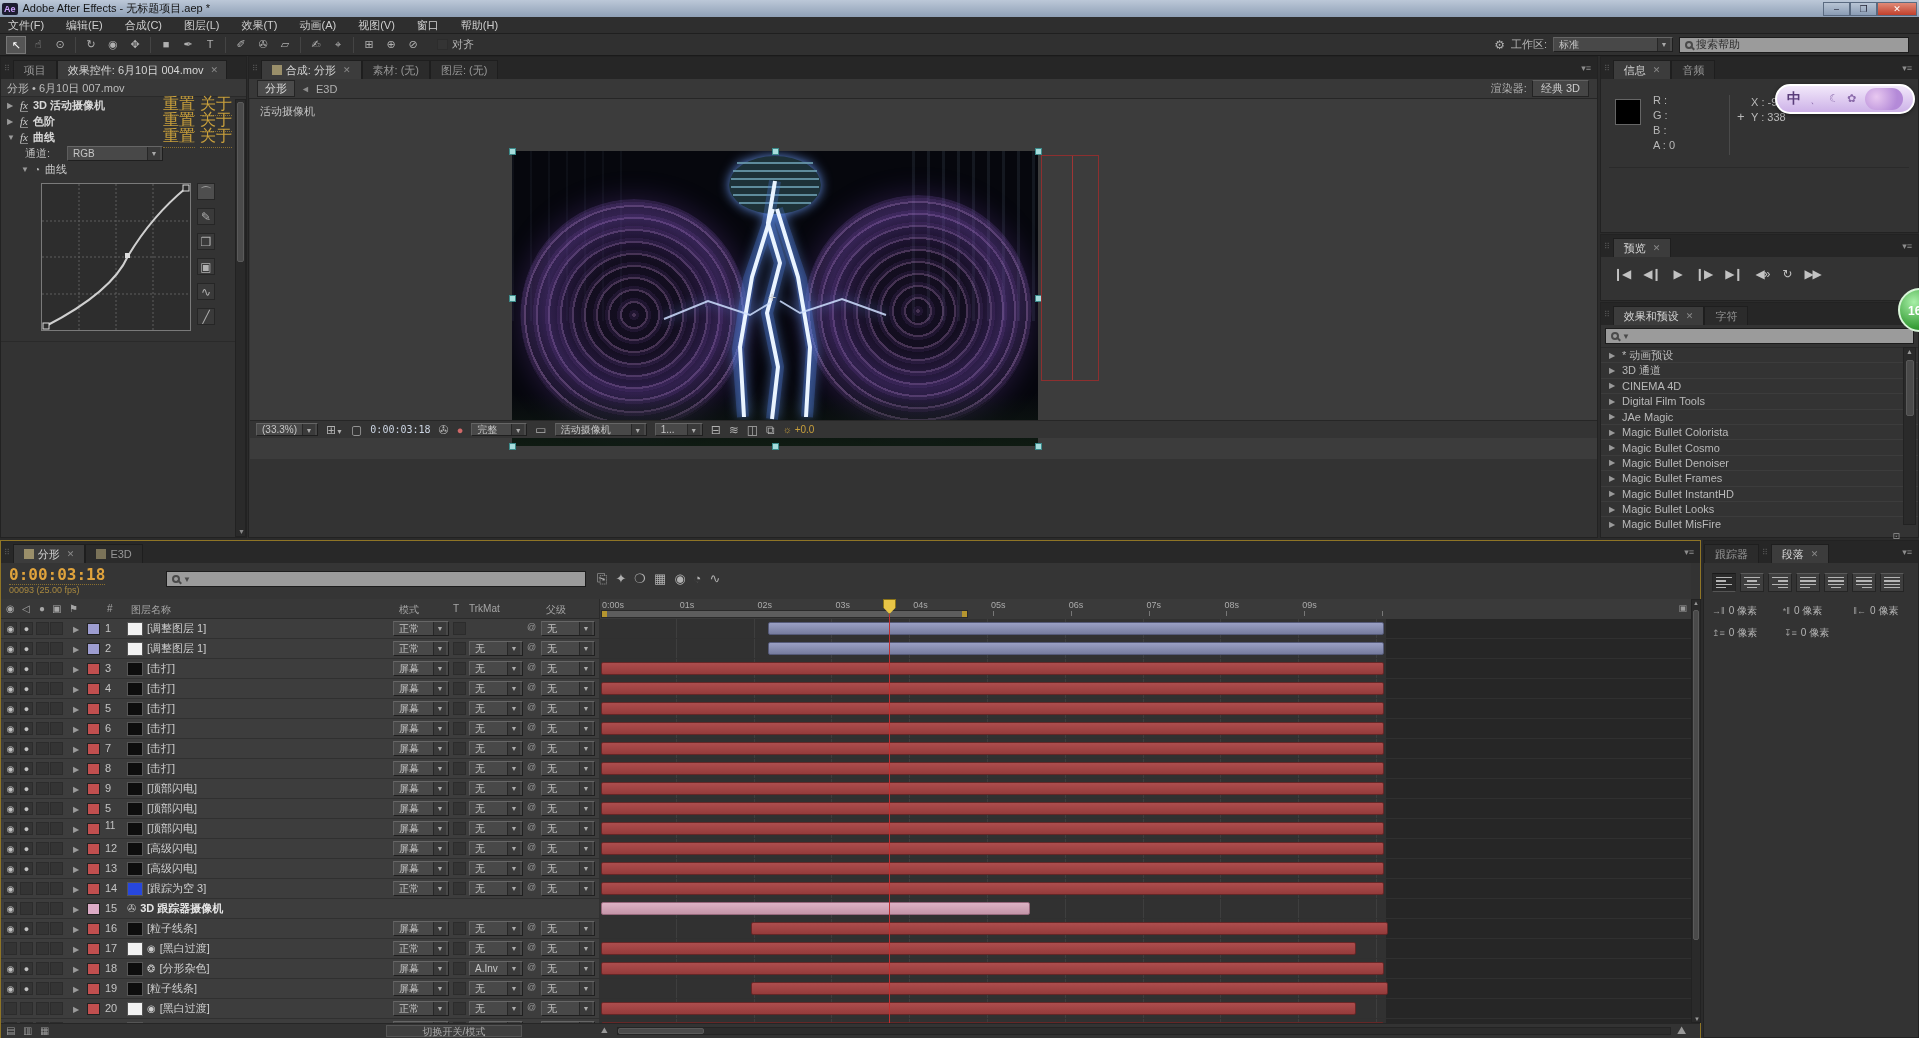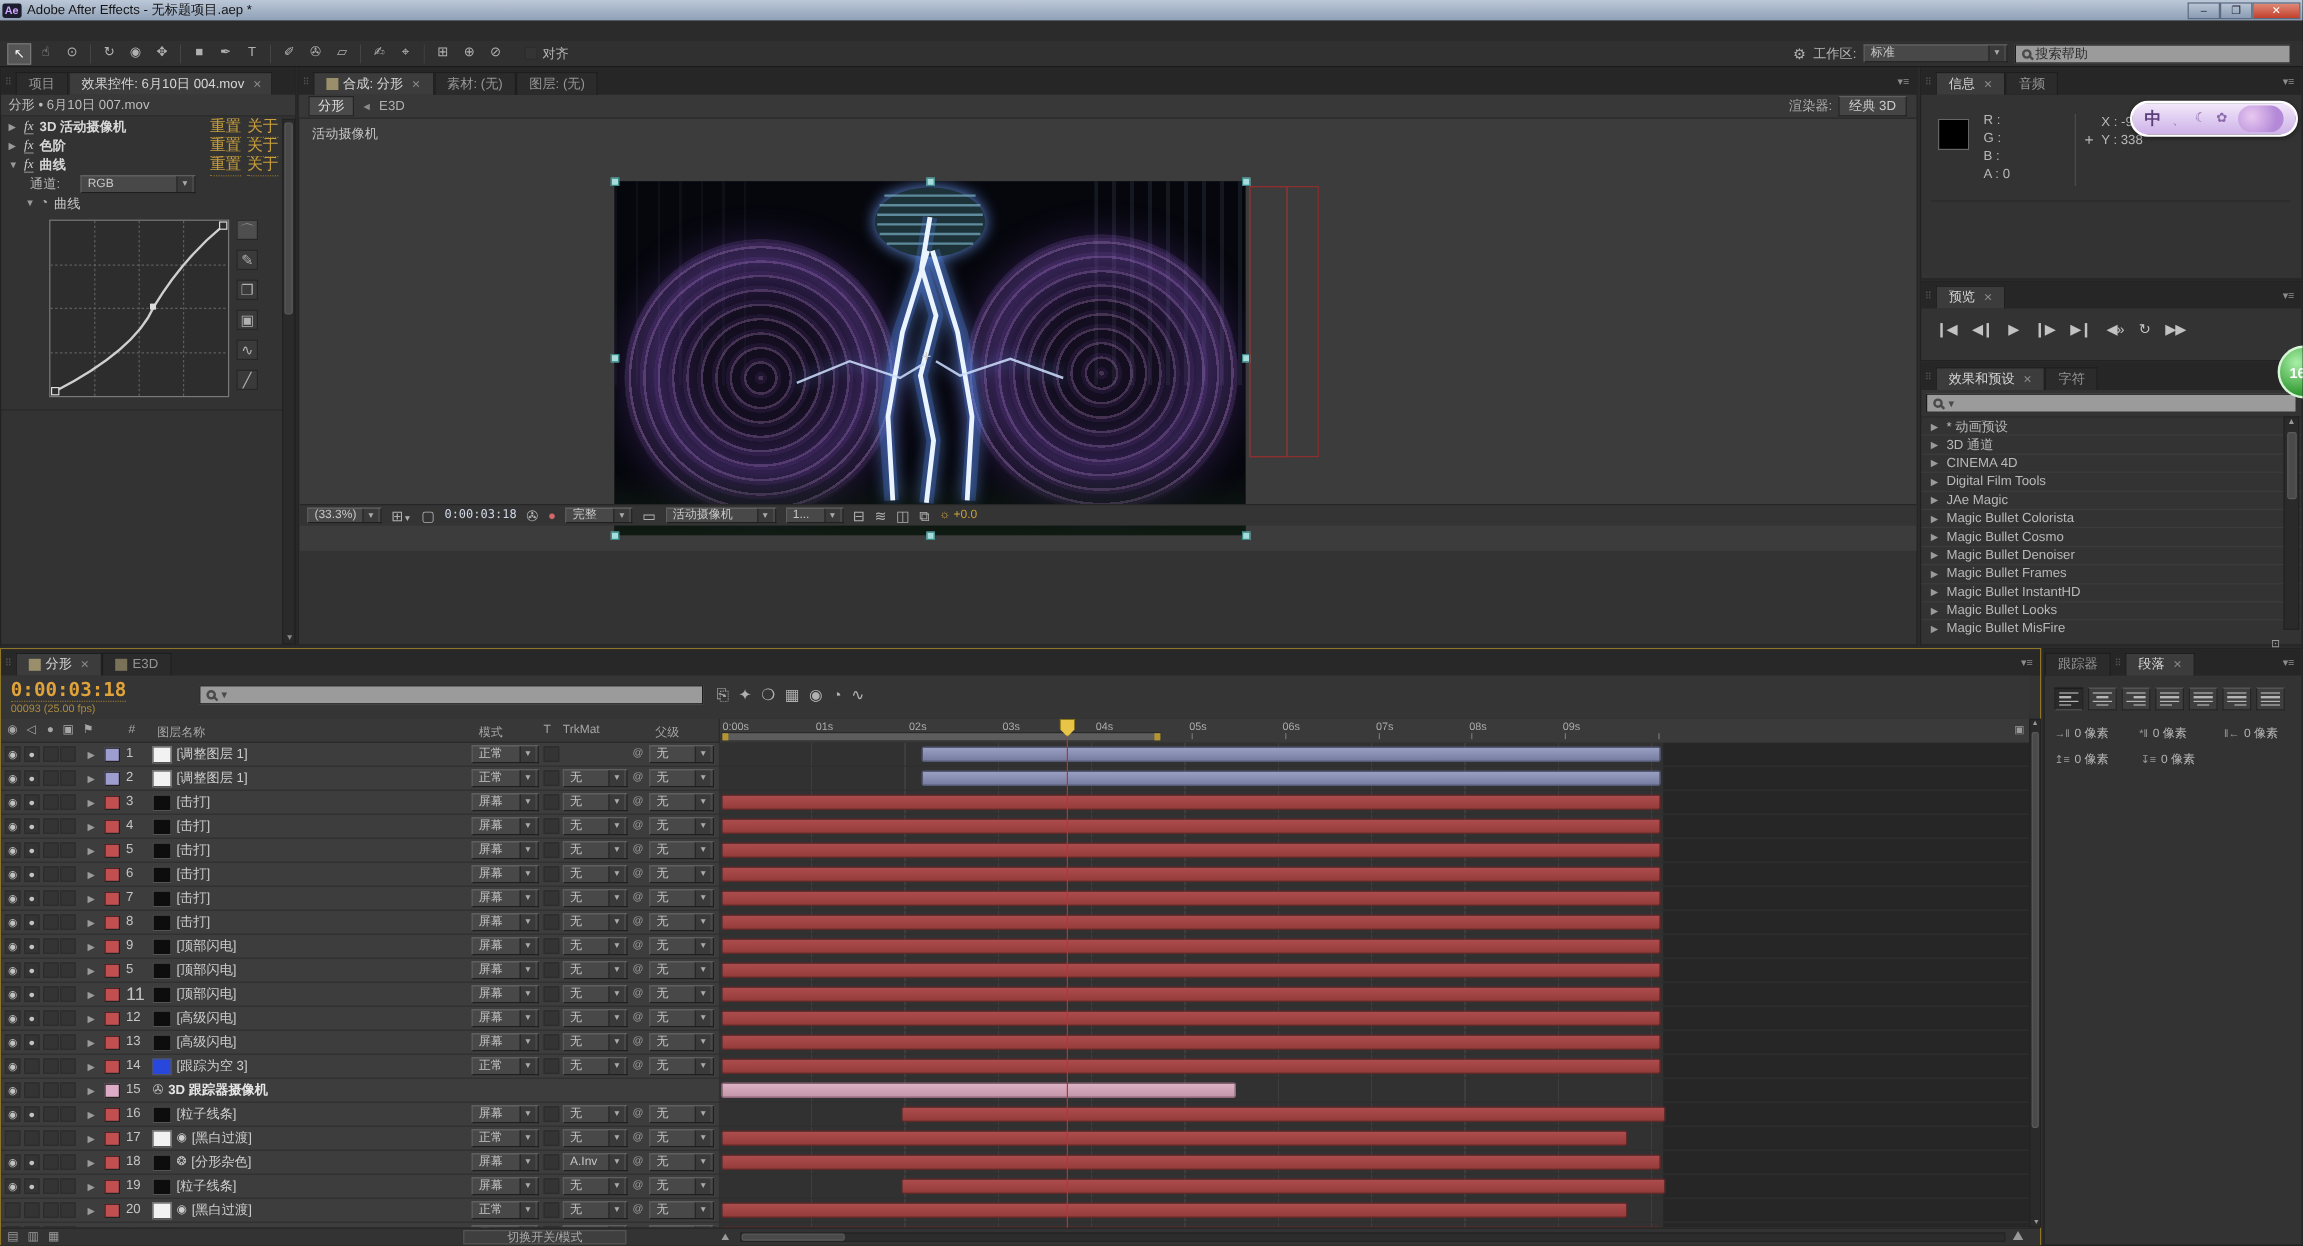--- a/index.html
+++ b/index.html
@@ -12,21 +12,21 @@
 .tab{height:19px;line-height:18px;padding:0 10px;background:#2b2b2b;color:#969696;font-size:11px;
   border:1px solid #1e1e1e;border-bottom:none;display:flex;align-items:center;gap:4px;white-space:nowrap}
 .tab.active{background:#3c3c3c;color:#d6d6d6}
 .tab .x{color:#8a8a8a;font-size:9px;margin-left:3px}
 .pmenu{margin-left:auto;color:#8d8d8d;font-size:9px;padding:0 6px;align-self:center}
 .grip{color:#555;font-size:8px;padding:0 3px;align-self:center}
 .dd{background:#484848;border:1px solid #1f1f1f;border-top-color:#666;border-left-color:#5d5d5d;
   color:#c6c6c6;font-size:10px;height:15px;line-height:13px;padding:0 2px 0 5px;display:flex;align-items:center}
 .dd .arr{margin-left:auto;background:#3a3a3a;border-left:1px solid #272727;width:13px;text-align:center;
   font-size:7px;color:#aaa;height:100%;line-height:13px}
-.link{color:#c9a03c;border-bottom:1px dotted #8a6f2f;font-size:13px}
+.link{color:#c9a03c;border-bottom:1px dotted #8a6f2f;font-size:16px}
 .icobtn{color:#b0b0b0;font-size:12px;text-align:center}
 .searchbox{background:#9b9b9b;border:1px solid #1c1c1c;display:flex;align-items:center;color:#3a3a3a}
 .mag{width:8px;height:8px;border:2px solid #4a4a4a;border-radius:50%;position:relative;margin:0 3px 0 5px;flex:none}
 .mag::after{content:"";position:absolute;width:5px;height:2px;background:#4a4a4a;transform:rotate(45deg);right:-4px;bottom:-2px}
 .tick{position:absolute;top:12px;width:1px;height:5px;background:#777}
 .rlabel{position:absolute;top:1px;font-size:9px;color:#ababab}
 .row{position:absolute;left:0;width:1690px;height:20px;border-bottom:1px solid #303030}
 .rl{position:absolute;left:0;top:0;width:598px;height:100%;background:#3d3d3d}
 .cell{position:absolute;top:3px;width:13px;height:13px;background:#343434;border:1px solid #2c2c2c;
   color:#c2c2c2;font-size:9px;line-height:12px;text-align:center}
@@ -66,20 +66,31 @@
   <div class="a" style="left:0;top:0;width:1919px;height:17px;background:linear-gradient(#bcc8d8,#8fa0b6);display:flex;align-items:center;padding-left:2px">
     <span style="background:#1d1d30;color:#cfa5ff;font-size:9px;font-weight:bold;padding:0 2px;border-radius:2px;margin-right:5px;line-height:12px">Ae</span>
     <span style="color:#141414;font-size:11px">Adobe After Effects - 无标题项目.aep *</span>
     <span id="winbtns" style="margin-left:auto;display:flex;height:14px;margin-right:2px">
         <span style="width: 27px; height: 14px; text-align: center; font-size: 9px; line-height: 13px; border: 1px solid rgb(90, 106, 128); background: linear-gradient(rgb(184, 196, 212), rgb(138, 156, 180)); color: rgb(34, 34, 51);">–</span>
         <span style="width: 27px; height: 14px; text-align: center; font-size: 9px; line-height: 13px; border: 1px solid rgb(90, 106, 128); background: linear-gradient(rgb(184, 196, 212), rgb(138, 156, 180)); color: rgb(34, 34, 51);">❐</span>
         <span style="height: 14px; text-align: center; font-size: 9px; line-height: 13px; color: rgb(255, 255, 255); border: 1px solid rgb(90, 106, 128); background: linear-gradient(rgb(224, 138, 120), rgb(193, 64, 44)); width: 40px;">✕</span>
       </span>
   </div>
 
+  <div class="a" id="menubar" style="left:0;top:17px;width:1919px;height:17px;background:#2e2e2e;border-bottom:1px solid #1f1f1f;display:flex;align-items:center;padding-left:8px;gap:22px">
+      <span style="color: rgb(207, 207, 207); font-size: 11px;">文件(F)</span>
+      <span style="color: rgb(207, 207, 207); font-size: 11px;">编辑(E)</span>
+      <span style="color: rgb(207, 207, 207); font-size: 11px;">合成(C)</span>
+      <span style="color: rgb(207, 207, 207); font-size: 11px;">图层(L)</span>
+      <span style="color: rgb(207, 207, 207); font-size: 11px;">效果(T)</span>
+      <span style="color: rgb(207, 207, 207); font-size: 11px;">动画(A)</span>
+      <span style="color: rgb(207, 207, 207); font-size: 11px;">视图(V)</span>
+      <span style="color: rgb(207, 207, 207); font-size: 11px;">窗口</span>
+      <span style="color: rgb(207, 207, 207); font-size: 11px;">帮助(H)</span>
+    </div>
 
   <div class="a" style="left:0;top:34px;width:1919px;height:22px;background:#303030;border-bottom:1px solid #1a1a1a;display:flex;align-items:center;padding-left:6px">
     <span id="toolitems" style="display:flex;align-items:center;gap:2px">
         <span class="icobtn" style="width: 20px; height: 18px; line-height: 17px; font-size: 11px; background: rgb(85, 85, 85); border: 1px solid rgb(119, 119, 119); color: rgb(255, 255, 255);">↖</span>
         <span class="icobtn" style="width: 20px; height: 18px; line-height: 17px; font-size: 11px;">☝</span>
         <span class="icobtn" style="width: 20px; height: 18px; line-height: 17px; font-size: 11px;">⊙</span>
         <span style="width: 1px; height: 16px; background: rgb(31, 31, 31); border-right: 1px solid rgb(68, 68, 68); margin: 0px 3px;"></span>
         <span class="icobtn" style="width: 20px; height: 18px; line-height: 17px; font-size: 11px;">↻</span>
         <span class="icobtn" style="width: 20px; height: 18px; line-height: 17px; font-size: 11px;">◉</span>
         <span class="icobtn" style="width: 20px; height: 18px; line-height: 17px; font-size: 11px;">✥</span>
@@ -803,21 +814,21 @@
           <span class="bar bar-red" style="left: 600px; width: 783.446px;"></span>
         </div>
         <div class="row" style="top: 200px;">
           <div class="rl">
             <span class="cell" style="left: 3px;">◉</span>
             <span class="cell" style="left: 19px;">●</span>
             <span class="cell" style="left: 35px;"></span>
             <span class="cell" style="left: 49px;"></span>
             <span class="tw" style="position: absolute; left: 72px; top: 6px;">▶</span>
             <span class="swatch" style="left: 86px; background: rgb(193, 79, 79);"></span>
-            <span style="position: absolute; left: 104px; top: 1px; font-size: 15px; color: rgb(197, 197, 197);">11</span>
+            <span style="position: absolute; left: 104px; top: 1px; font-size: 10px; color: rgb(197, 197, 197);">11</span>
             <span class="thumbwrap">
               <span class="thumb" style="background: rgb(13, 13, 13);"></span>
               <span class="lname">[顶部闪电]</span>
             </span>
             <span class="dd" style="position: absolute; left: 392px; top: 2px; width: 56px;">
               <span>屏幕</span>
               <span class="arr">▼</span>
             </span>
             <span class="cell" style="left: 452px;"></span>
             <span class="dd" style="position: absolute; left: 468px; top: 2px; width: 54px;">

